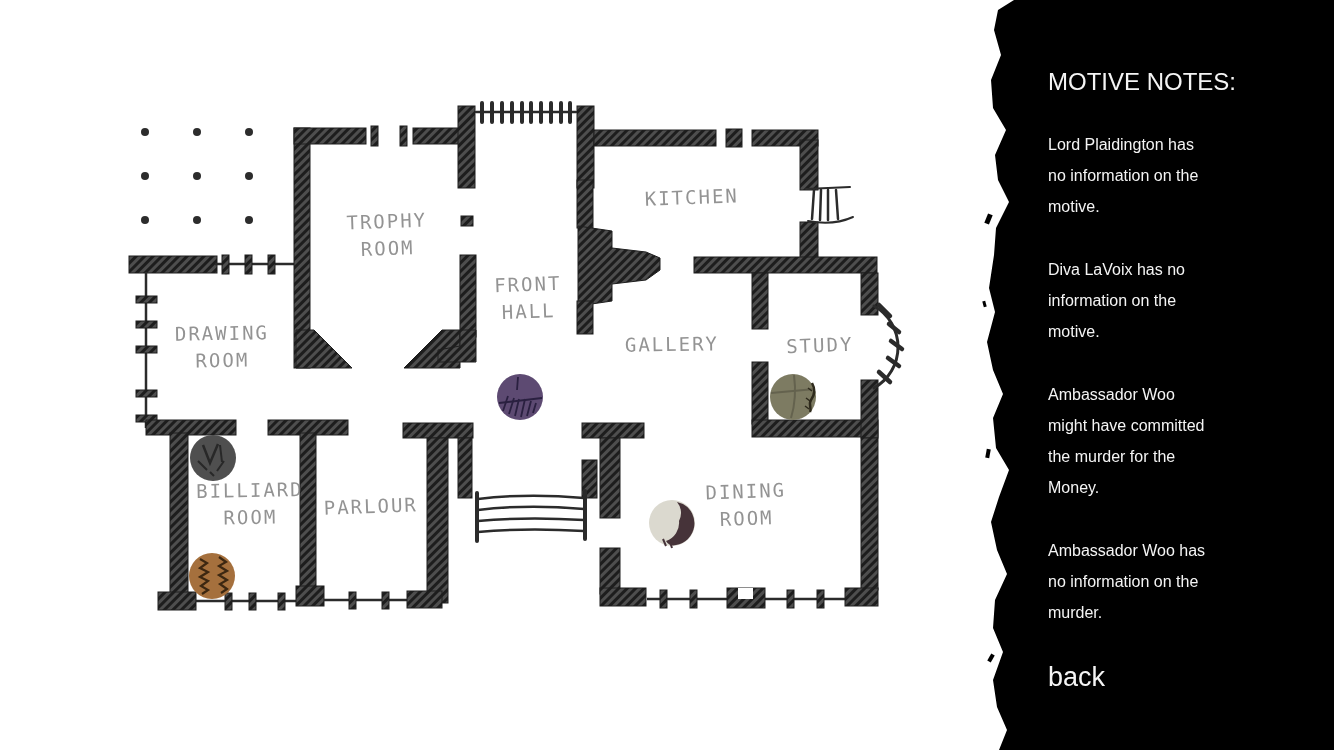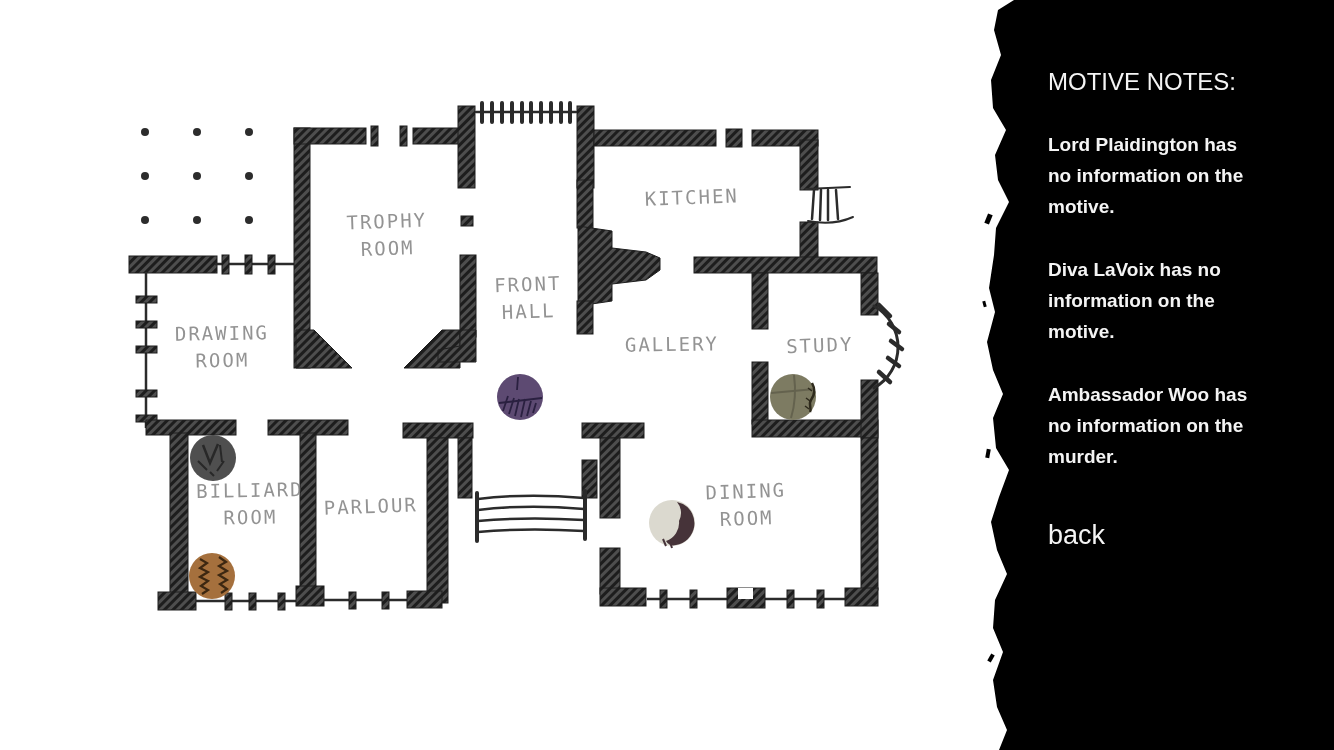--- a/index.html
+++ b/index.html
@@ -16,22 +16,22 @@
 
   
   .notes-panel{position:absolute;left:980px;top:0;width:354px;height:750px;
     box-sizing:border-box;padding:66px 20px 0 68px;color:#f4f4f4;
     clip-path:polygon(34px 0,18px 10px,14px 30px,21px 55px,11px 80px,13px 108px,
       26px 130px,15px 155px,18px 180px,29px 202px,16px 228px,14px 255px,9px 288px,
       15px 312px,7px 342px,13px 370px,23px 394px,13px 418px,16px 448px,29px 470px,
       19px 497px,11px 522px,17px 550px,27px 574px,15px 600px,13px 628px,23px 652px,
       13px 680px,17px 707px,27px 730px,19px 750px,100% 750px,100% 0);}
   .notes-title{font-size:24px;line-height:31px;margin:0;font-weight:400;}
-  .note{font-size:19px;line-height:31px;margin:32px 0 0 0;white-space:pre-line;font-weight:bold;}
-  .back-button{display:inline-block;margin-top:47px;font-size:27px;line-height:32px;
+  .note{font-size:16px;line-height:31px;margin:32px 0 0 0;white-space:pre-line;}
+  .back-button{display:inline-block;margin-top:33px;font-size:27px;line-height:32px;
     cursor:pointer;}
   .speck{position:absolute;background:#000;}
   .speck.s1{left:986px;top:214px;width:5px;height:10px;transform:rotate(22deg);}
   .speck.s2{left:983px;top:301px;width:3px;height:6px;transform:rotate(-15deg);}
   .speck.s3{left:986px;top:449px;width:4px;height:9px;transform:rotate(10deg);}
   .speck.s4{left:989px;top:654px;width:4px;height:8px;transform:rotate(30deg);}
 </style>
 </head>
 <body>
 
@@ -206,20 +206,24 @@
   </svg>
 
   <div class="notes-panel" style="background: rgb(0, 0, 0); color: rgb(244, 244, 244);">
     <h1 class="notes-title">MOTIVE NOTES:</h1>
     <p class="note">Lord Plaidington has
 no information on the
 motive.</p>
     <p class="note">Diva LaVoix has no
 information on the
 motive.</p>
+    <p class="note">Ambassador Woo
+might have committed
+the murder for the
+Money.</p>
     <p class="note">Ambassador Woo has
 no information on the
 murder.</p>
     <div class="back-button">back</div>
   </div>
   <div class="speck s1"></div>
   <div class="speck s2"></div>
   <div class="speck s3"></div>
   <div class="speck s4"></div>
 </div>

